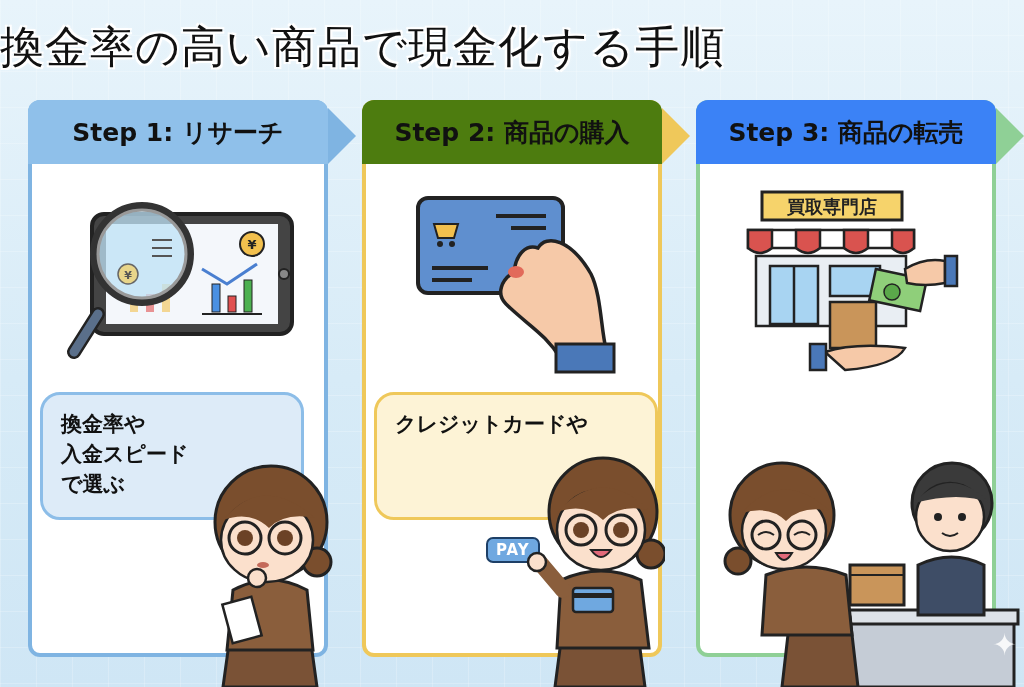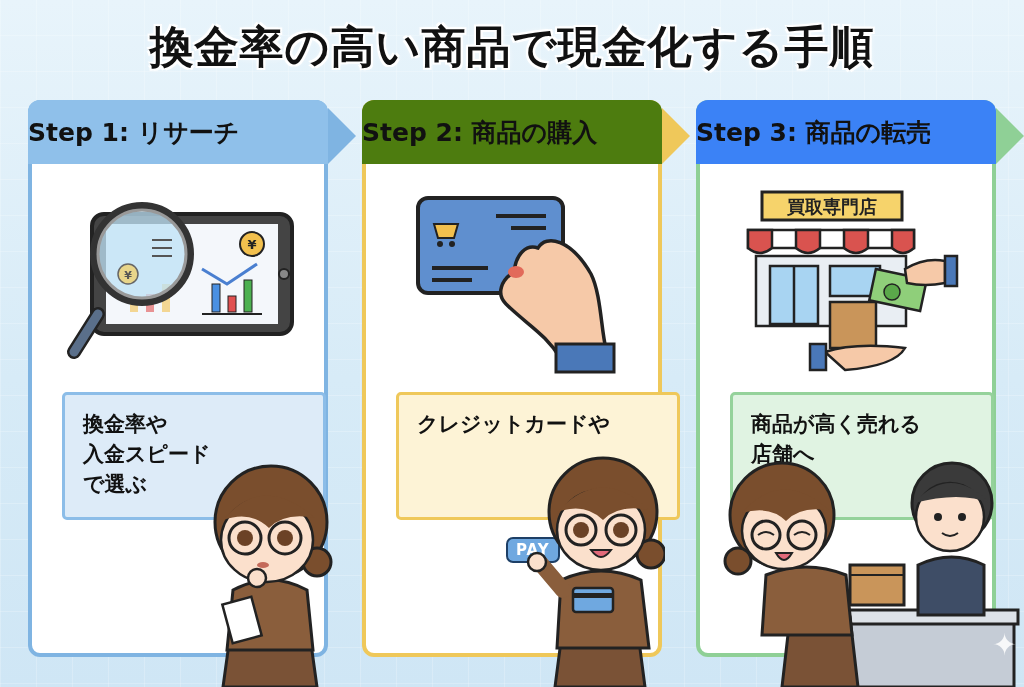--- a/index.html
+++ b/index.html
@@ -12,35 +12,34 @@
   .bg-grid {
     position: absolute; inset: 0; pointer-events: none;
     background-image:
       linear-gradient(90deg, rgba(255,255,255,0.35) 1px, transparent 1px),
       linear-gradient(0deg, rgba(255,255,255,0.35) 1px, transparent 1px);
     background-size: 36px 36px;
     opacity: 0.6;
   }
   .title {
     position: absolute; left: 0; right: 0; top: 18px;
-    text-align: center;
-    font-size: 44px; font-weight: bold; color: #111;
+    font-size: 44px; font-weight: normal; color: #111;
     letter-spacing: 1px;
     text-shadow: 0 0 3px #fff, 0 0 6px #fff, 2px 2px 0 #fff, -2px -2px 0 #fff, 2px -2px 0 #fff, -2px 2px 0 #fff;
   }
   .panel {
     position: absolute; top: 100px; width: 300px; height: 557px;
     border-radius: 12px;
     border: 4px solid;
     background: #fff;
   }
   .panel .head {
     position: absolute; left: -4px; top: -4px; right: -4px; height: 64px;
     border-radius: 12px 12px 0 0;
-    display: flex; align-items: center; 
+    display: flex; align-items: center; justify-content: center;
     font-size: 25px; font-weight: bold; color: #111;
   }
   .panel .arrow {
     position: absolute; right: -32px; top: 4px;
     width: 0; height: 0;
     border-top: 28px solid transparent;
     border-bottom: 28px solid transparent;
     border-left: 28px solid;
   }
   .p1 { left: 28px; border-color: #7fb4e2; }
@@ -49,36 +48,36 @@
   .p2 { left: 362px; border-color: #efc85a; }
   .p2 .head { background: #4d7c0f; }
   .p2 .arrow { border-left-color: #efc85a; }
   .p3 { left: 696px; border-color: #8fd096; }
   .p3 .head { background: #3b82f6; }
   .p3 .arrow { border-left-color: #8fd096; }
 
   .illus { position: absolute; left: 30px; top: 80px; width: 240px; height: 190px; }
 
   .desc {
-    position: absolute; left: 30px; top: 288px; width: 264px; height: 128px;
-    border-radius: 5px; border: 3px solid;
+    position: absolute; left: 8px; top: 288px; width: 264px; height: 128px;
+    border-radius: 20px; border: 3px solid;
     padding: 14px 18px;
     font-size: 21px; font-weight: bold; line-height: 30px; color: #111;
   }
   .p1 .desc { background: #ddebf8; border-color: #8cbde8; }
   .p2 .desc { background: #fdf3d6; border-color: #efc85a; width: 284px; }
   .p3 .desc { background: #e0f3e2; border-color: #95d29b; }
   .desc span { display: block; white-space: nowrap; }
 
   .char { position: absolute; }
   .pay-btn {
     position: absolute; left: 486px; top: 537px;
     background: #6fa8e0; color: #fff; border: 2px solid #1d3f66;
     border-radius: 7px; padding: 2px 8px;
-    font-size: 15px; font-weight: bold; letter-spacing: 1px; margin-left: 20px;
+    font-size: 15px; font-weight: bold; letter-spacing: 1px;
   }
   .sparkle { position: absolute; right: 10px; bottom: 10px; color: rgba(255,255,255,0.8); font-size: 30px; }
 </style>
 </head>
 <body>
 
 <div class="bg-grid"></div>
 
 <h1 class="title">換金率の高い商品で現金化する手順</h1>
 
@@ -167,24 +166,20 @@
     <rect x="100" y="82" width="50" height="30" fill="#a8d4f2" stroke="#222" stroke-width="2.5"></rect>
     <rect x="100" y="118" width="46" height="46" fill="#c9955a" stroke="#222" stroke-width="2.5"></rect>
     <rect x="142" y="90" width="52" height="32" fill="#8fcf7a" stroke="#222" stroke-width="2.5" transform="rotate(12 168 106)"></rect>
     <circle cx="162" cy="108" r="8" fill="#5aa84a" stroke="#222" stroke-width="1.5"></circle>
     <path d="M175 85 q20 -12 40 -8 v22 q-20 4 -38 0 z" fill="#f6c9a8" stroke="#222" stroke-width="2.5"></path>
     <rect x="215" y="72" width="12" height="30" fill="#4a78b8" stroke="#222" stroke-width="2.5"></rect>
     <path d="M95 168 q30 -10 80 -4 q-10 18 -60 22 z" fill="#f6c9a8" stroke="#222" stroke-width="2.5"></path>
     <rect x="80" y="160" width="16" height="26" fill="#4a78b8" stroke="#222" stroke-width="2.5"></rect>
   </svg>
 
-  <div class="desc">
-    <span>商品が高く売れる</span>
-    <span>店舗へ</span>
-  </div>
 </div>
 
 <svg class="char" style="left:205px; top:450px;" width="130" height="237" viewBox="0 0 130 237">
   <path d="M30 150 h70 l12 87 h-94 z" fill="#7a5236" stroke="#222" stroke-width="3"></path>
   <path d="M28 140 q37 -20 74 0 l6 60 h-86 z" fill="#8a5e3c" stroke="#222" stroke-width="3"></path>
   <rect x="22" y="150" width="30" height="40" fill="#fff" stroke="#222" stroke-width="2.5" transform="rotate(-15 37 170)"></rect>
   <circle cx="66" cy="72" r="56" fill="#7a4e2d" stroke="#222" stroke-width="3"></circle>
   <circle cx="112" cy="112" r="14" fill="#7a4e2d" stroke="#222" stroke-width="3"></circle>
   <ellipse cx="62" cy="90" rx="46" ry="42" fill="#fbe0cc" stroke="#222" stroke-width="2.5"></ellipse>
   <path d="M18 70 q40 -48 92 -2 q-30 -6 -46 10 q-18 -18 -46 -8 z" fill="#7a4e2d"></path>

